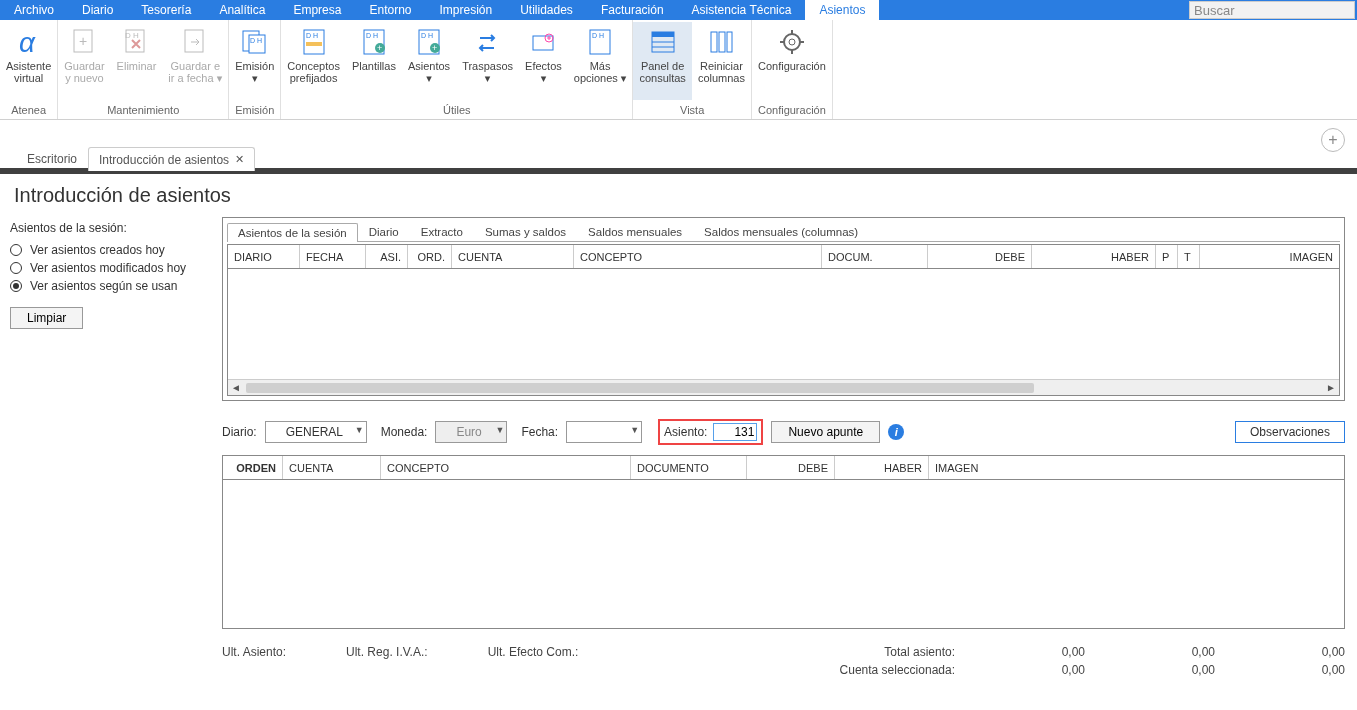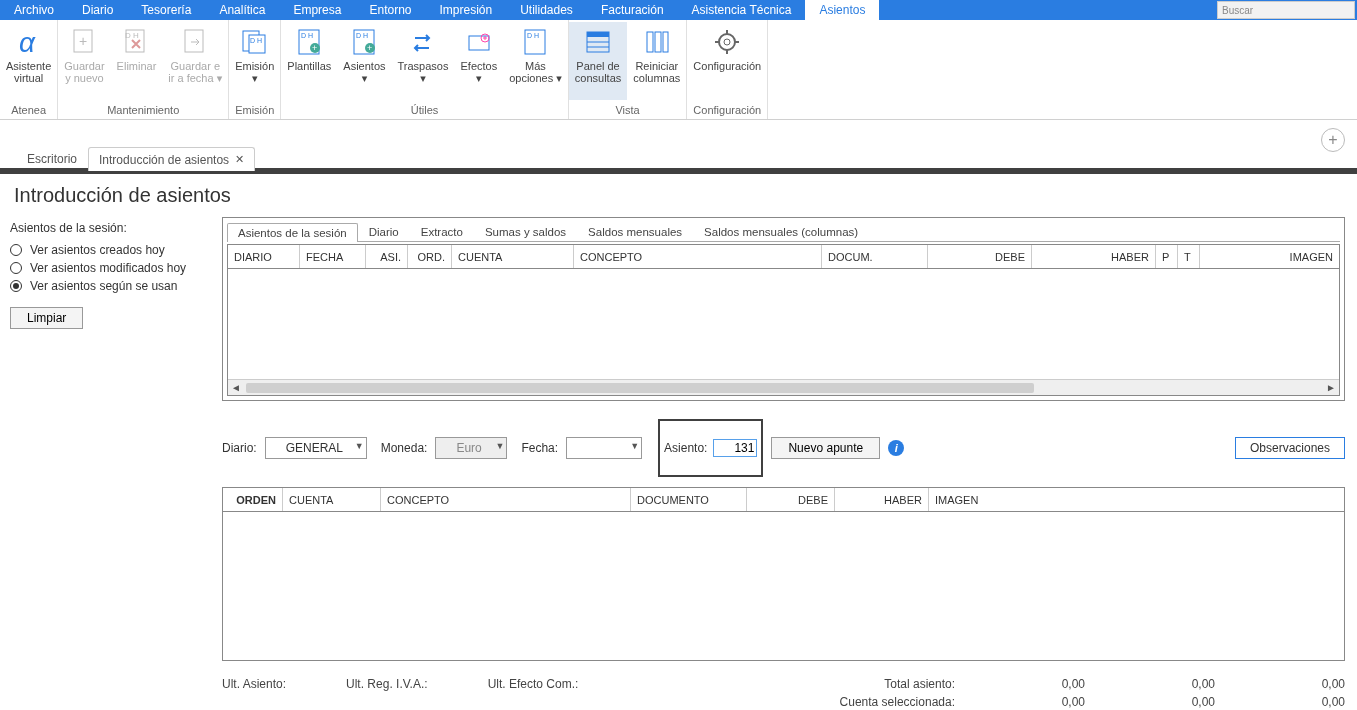--- a/index.html
+++ b/index.html
@@ -1,21 +1,21 @@
 <!DOCTYPE html>
 <html><head>
 <meta charset="utf-8">
 <style>
 *{box-sizing:border-box;margin:0;padding:0;font-family:"Segoe UI",Arial,sans-serif;}
 html,body{width:1357px;height:710px;background:#fff;overflow:hidden;font-size:12px;color:#333;}
 .menubar{height:20px;background:#2a7de1;display:flex;align-items:center;}
 .menubar .menu-item{height:20px;padding:0 14px;color:#fff;font-size:12px;display:flex;align-items:center;cursor:pointer;}
 .menubar .menu-item.active{background:#fff;color:#2a7de1;}
 .menubar .spacer{flex:1;}
-.search-box{width:138px;height:18px;background:#f2f2f2;border:1px solid #ccc;margin-right:2px;display:flex;align-items:center;padding:0 4px;color:#888;font-size:10px;}
+.search-box{width:166px;height:18px;background:#f2f2f2;border:1px solid #ccc;margin-right:2px;display:flex;align-items:center;padding:0 4px;color:#888;font-size:13px;}
 
 .ribbon{height:100px;border-bottom:1px solid #d0d0d0;display:flex;background:#fff;}
 .ribbon-group{border-right:1px solid #e0e0e0;display:flex;flex-direction:column;height:100%;}
 .ribbon-buttons{flex:1;display:flex;align-items:flex-start;padding:2px 0 0 0;}
 .ribbon-btn{display:flex;flex-direction:column;align-items:center;justify-content:flex-start;padding:4px 6px 2px 6px;text-align:center;font-size:11px;color:#444;cursor:pointer;height:78px;min-width:48px;}
 .ribbon-btn.small{min-width:40px;}
 .ribbon-btn.disabled{color:#aaa;}
 .ribbon-btn.active{background:#e0e9f3;}
 .ribbon-btn .icon{width:32px;height:32px;display:flex;align-items:center;justify-content:center;margin-bottom:2px;}
 .ribbon-btn .lbl{line-height:12px;}
@@ -51,21 +51,21 @@
 .scrollbar{height:16px;background:#efefef;display:flex;align-items:center;border-top:1px solid #ccc;}
 .scrollbar .arrow{width:16px;height:16px;display:flex;align-items:center;justify-content:center;font-size:10px;color:#555;cursor:pointer;}
 .scrollbar .track{flex:1;height:12px;background:#efefef;position:relative;}
 .scrollbar .thumb{position:absolute;left:2px;top:1px;height:10px;width:73%;background:#cfcfcf;border-radius:2px;}
 
 .form-row{display:flex;align-items:center;margin-top:18px;gap:8px;font-size:12px;}
 .form-row label{color:#333;}
 .select{border:1px solid #999;height:22px;display:flex;align-items:center;padding:0 20px;background:#fff;position:relative;}
 .select.disabled{background:#eee;color:#888;}
 .select .caret{position:absolute;right:2px;top:3px;font-size:9px;color:#555;}
-.asiento-box{border:2px solid #404040;padding:18px 4px;display:flex;align-items:center;gap:6px;}
+.asiento-box{border:2px solid #ef4444;padding:2px 4px;display:flex;align-items:center;gap:6px;}
 .asiento-input{width:44px;height:18px;border:1px solid #57a0ea;text-align:right;padding:0 2px;font-size:12px;}
 .icon-info{width:16px;height:16px;border-radius:50%;background:#2a7de1;color:#fff;display:flex;align-items:center;justify-content:center;font-size:11px;font-style:italic;font-weight:bold;}
 .obs-btn{margin-left:auto;border:1px solid #2a7de1;padding:3px 14px;font-size:12px;color:#333;cursor:pointer;background:#fff;}
 
 .grid2{border:1px solid #888;margin-top:10px;}
 .grid2 .grid-body{height:148px;}
 
 .footer{display:flex;margin-top:16px;font-size:12px;color:#444;align-items:flex-start;}
 .footer .left{display:flex;gap:60px;}
 .footer .right{margin-left:auto;display:grid;grid-template-columns:160px 120px 120px 120px;gap:4px 10px;text-align:right;}
@@ -153,20 +153,30 @@
             </svg>
           </span>
         <span class="lbl">Emisión<br>▾</span>
       </div>
     </div>
     <div class="ribbon-group-label">Emisión</div>
   </div>
 
   <div class="ribbon-group">
     <div class="ribbon-buttons">
+      <div class="ribbon-btn">
+        <span class="icon">
+            <svg width="28" height="28">
+              <rect x="4" y="2" width="20" height="24" fill="none" stroke="#2a7de1"></rect>
+              <text x="6" y="10" font-size="7" fill="#2a7de1">D H</text>
+              <rect x="6" y="14" width="16" height="4" fill="#f4c05a"></rect>
+            </svg>
+          </span>
+        <span class="lbl">Conceptos<br>prefijados</span>
+      </div>
       <div class="ribbon-btn small">
         <span class="icon">
             <svg width="28" height="28">
               <rect x="4" y="2" width="20" height="24" fill="none" stroke="#2a7de1"></rect>
               <text x="6" y="10" font-size="7" fill="#2a7de1">D H</text>
               <circle cx="20" cy="20" r="5" fill="#4a9"></circle>
               <text x="17" y="23" font-size="9" fill="#fff">+</text>
             </svg>
           </span>
         <span class="lbl">Plantillas</span>

